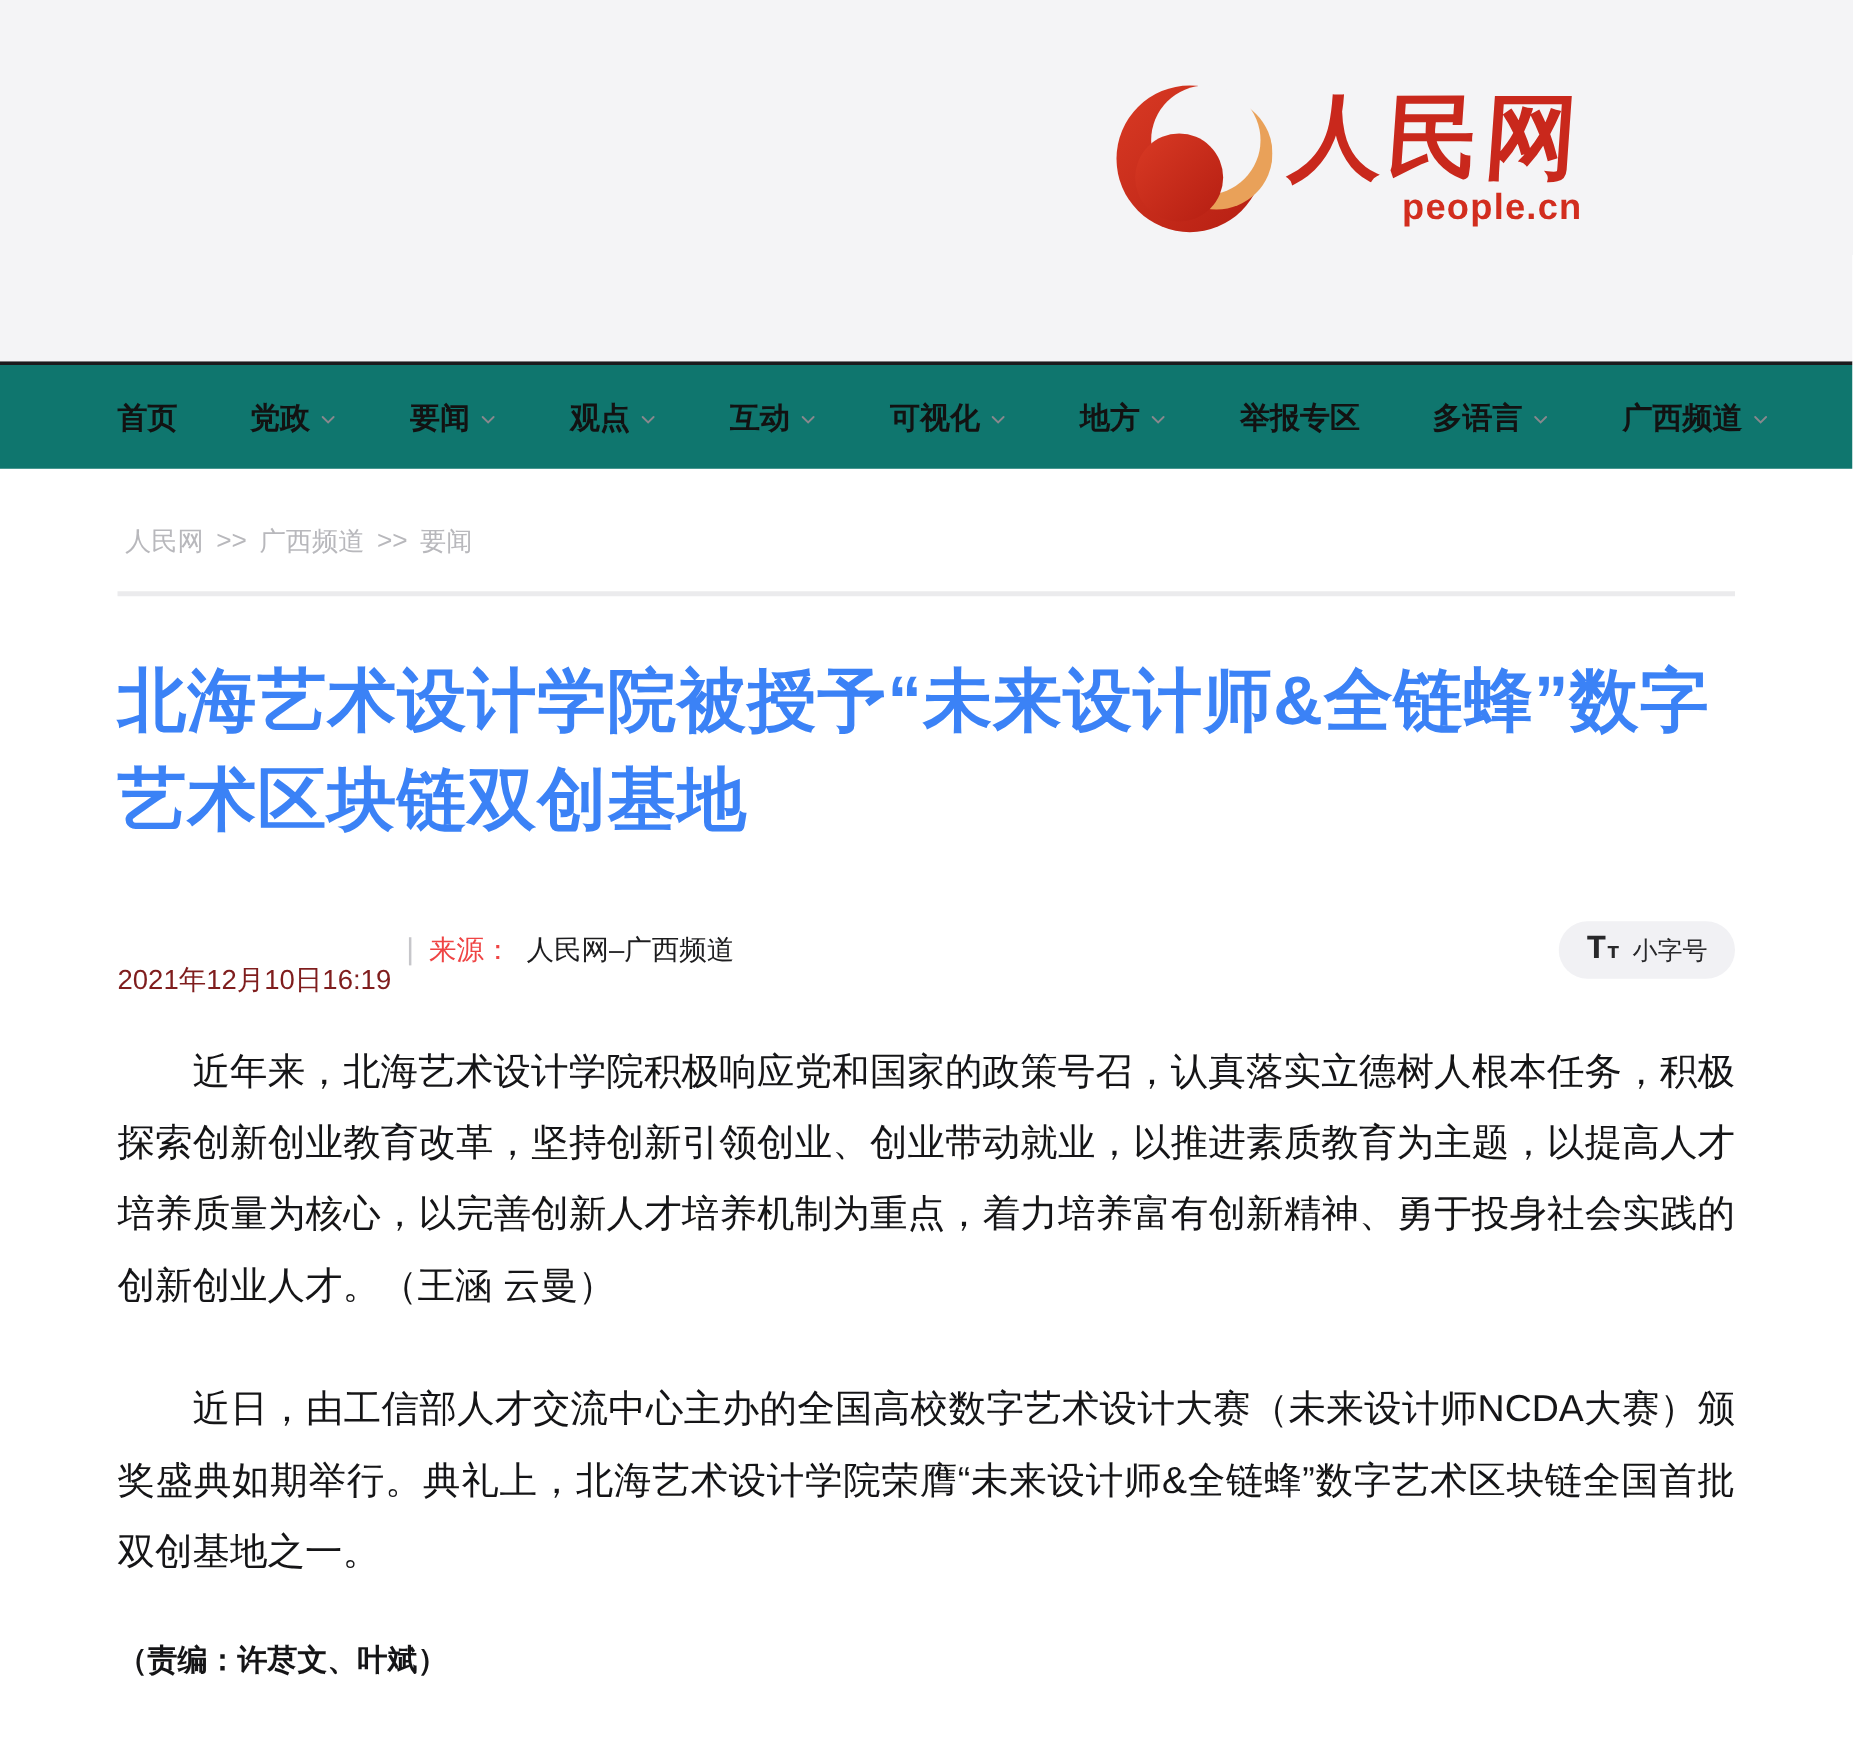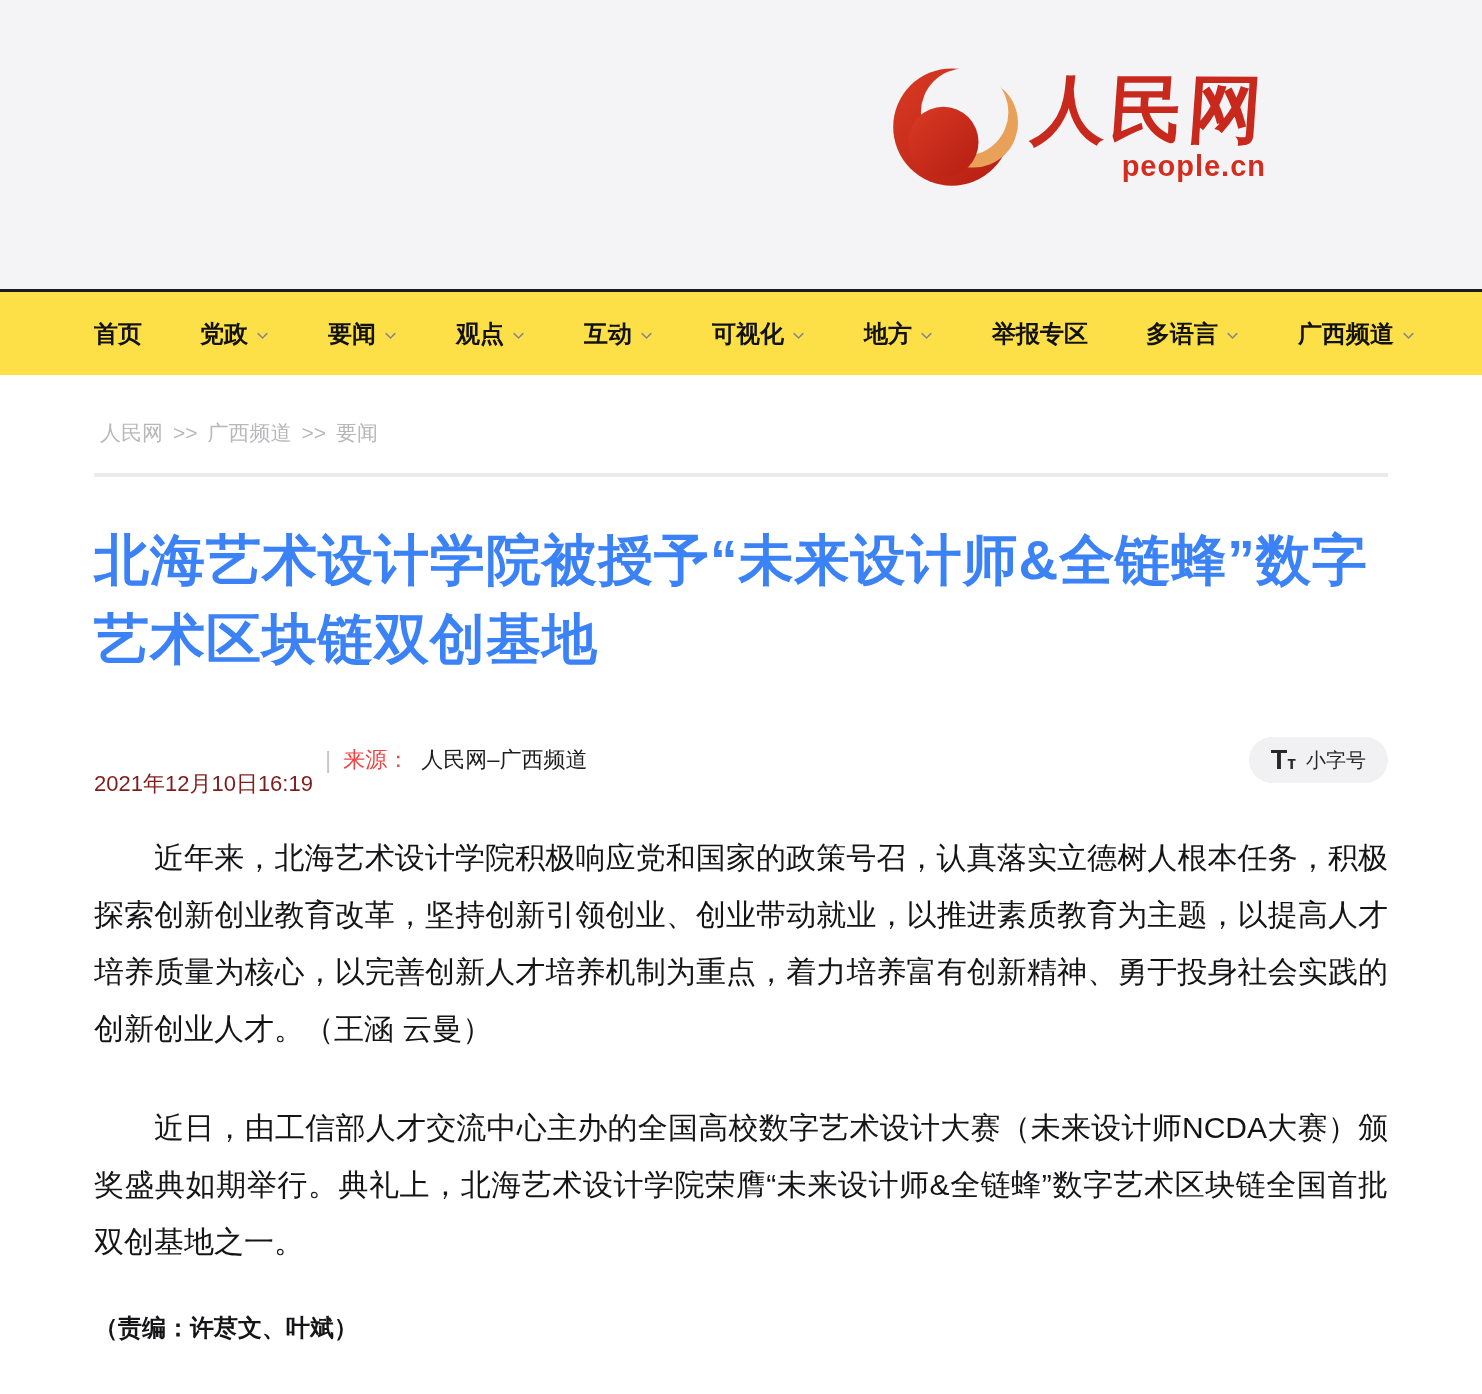--- a/index.html
+++ b/index.html
@@ -10,21 +10,21 @@
   .site-header { position:relative; height:289px; background:#f4f4f6; }
   .logo { position:absolute; left:890px; top:62px; display:flex; align-items:center; gap:14px; cursor:pointer; }
   .logo-sphere { width:128px; height:128px; }
   .logo-text { display:flex; flex-direction:column; align-items:flex-end; }
   .logo-cn { font-size:74px; line-height:80px; font-weight:700; color:#c9281c;
              letter-spacing:4px; transform:skewX(-4deg); }
   .logo-en { font-size:29px; line-height:32px; font-weight:700; color:#d22d1e; letter-spacing:1px; margin-top:0; }
   .header-rule { height:3px; background:#1b1b1d; }
 
   
-  .nav-bar { height:83px; background:#fde047; display:flex; align-items:center;
+  .nav-bar { height:83px; background:#0f766e; display:flex; align-items:center;
              justify-content:space-between; padding:0 66px 0 94px;gap:28px; }
   .nav-item { display:flex; align-items:center; gap:7px; font-size:24px; font-weight:600;
               color:#121212; text-decoration:none; cursor:pointer; }
   .chev { width:15px; height:15px; margin-top:3px; }
 
   
   .main { padding:0 94px; }
   .breadcrumb { margin-top:44px; font-size:21px; color:#b8b8bc; display:flex; gap:10px; align-items:center; padding-left:6px; }
   .breadcrumb a { color:#b8b8bc; text-decoration:none; cursor:pointer; }
   .light-rule { height:4px; background:#ebebed; margin-top:26px; }
@@ -34,21 +34,21 @@
 
   .meta-row { margin-top:42px; display:flex; align-items:center; justify-content:space-between; }
   .meta-left { display:flex; align-items:center; gap:12px; font-size:22px; }
   .meta-date { color:#7f1d1d;margin-top:48px; }
   .meta-pipe { color:#c6c6ca; font-size:24px; }
   .meta-source-label { color:#ef4444; }
   .meta-source { color:#1d1d1f; text-decoration:none; cursor:pointer; }
   .font-size-btn { display:flex; align-items:center; gap:10px; background:#f1f1f4;
                    border:none; border-radius:24px; height:46px; padding:0 22px;
                    color:#28282a; cursor:pointer; }
-  .tt-icon { font-family:Liberation Sans, sans-serif; font-weight:700; color:#28282a; }
+  .tt-icon { font-family:Liberation Mono, monospace; font-weight:700; color:#28282a; }
   .tt-big { font-size:27px; }
   .tt-small { font-size:18px; }
   .font-size-label { font-size:20px; }
 
   .article-body { margin-top:30px; }
   .article-body p { font-size:30px; line-height:57px; color:#151517; text-align:justify;
                     text-indent:2em; margin-bottom:42px; }
   .editor-credit { font-size:24px; color:#151517; margin-top:4px;font-weight:bold; }
 
   .share-row { margin-top:58px; display:flex; align-items:center; justify-content:flex-end; gap:18px; }

